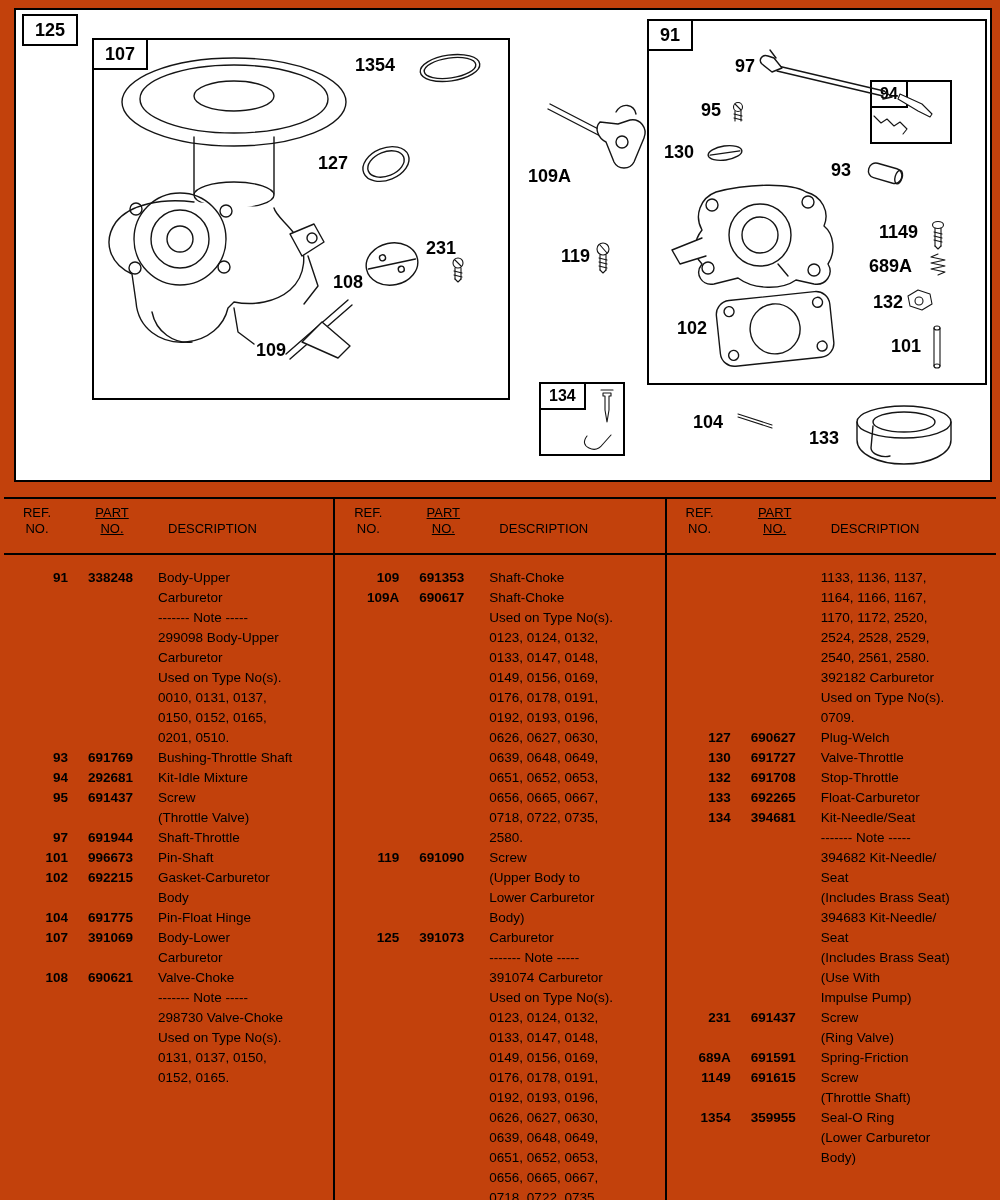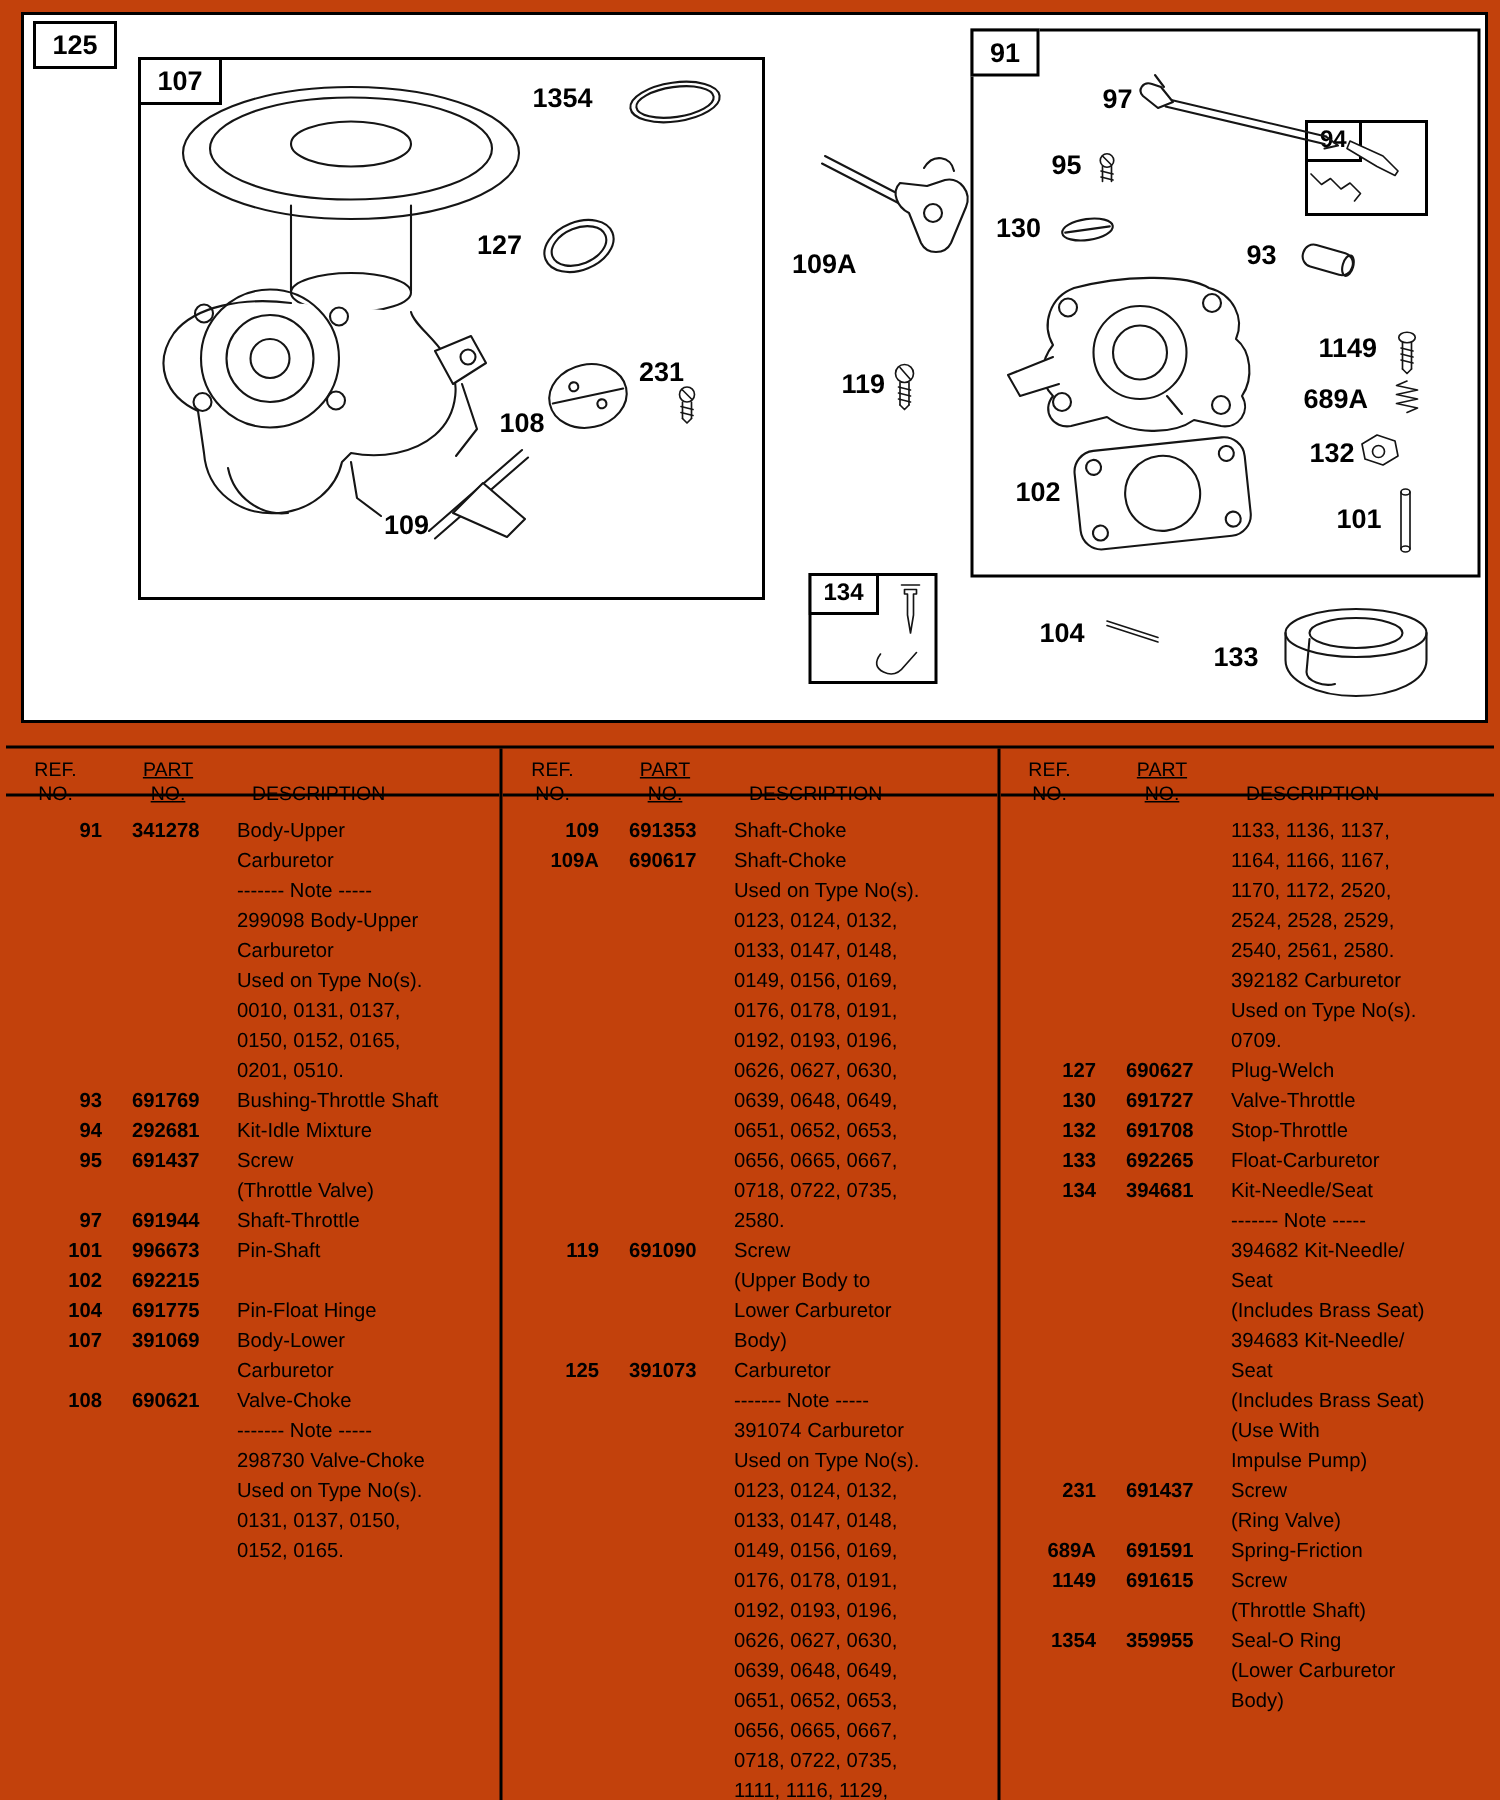--- a/index.html
+++ b/index.html
@@ -17,21 +17,21 @@
   .fig-label.small { font-size:16px; padding:4px 8px; }
   .fig-label.main { left:6px; top:4px; }
   .callout { position:absolute; font-weight:bold; font-size:18px; line-height:1; z-index:4;
              white-space:nowrap; }
 
   
   .parts-table { position:absolute; left:4px; top:497px; width:992px; height:703px;
                  border-top:2px solid #000; display:flex; }
   .tcol { flex:1 1 0; overflow:hidden; display:flex; flex-direction:column; }
   .tcol + .tcol { border-left:2px solid #000; }
-  .thead { display:flex; height:32px; padding-top:6px; border-bottom:2px solid #000;
+  .thead { display:flex; height:56px; padding-top:6px; border-bottom:2px solid #000;
            font-size:13px; line-height:16px; flex:none;justify-content:flex-end; }
   .h-ref  { width:66px; text-align:center; flex:none; }
   .h-part { width:74px; text-align:center; flex:none; padding-left:10px;text-decoration:underline; }
   .h-desc { flex:1; padding-left:24px; }
   .h-desc .sp { visibility:hidden; }
   .tbody { padding-top:13px; font-size:13.5px; line-height:20px; }
   .trow { display:flex; align-items:flex-start; }
   .c-ref  { width:64px; text-align:right; font-weight:bold; flex:none; }
   .c-part { width:76px; padding-left:20px; font-weight:bold; flex:none; }
   .c-desc { flex:1; padding-left:14px; padding-right:4px; }
@@ -256,21 +256,21 @@
           <div>NO.</div>
         </div>
         <div class="h-desc">
           <div class="sp">.</div>
           <div>DESCRIPTION</div>
         </div>
       </div>
       <div class="tbody">
           <div class="trow">
             <div class="c-ref">91</div>
-            <div class="c-part">341278</div>
+            <div class="c-part">338248</div>
             <div class="c-desc">
               <div class="dline"><span>Body-Upper</span></div>
               <div class="dline"><span>Carburetor</span></div>
               <div class="dline"><b>------- Note -----</b></div>
               <div class="dline"><b>299098</b><span> Body-Upper</span></div>
               <div class="dline"><span>Carburetor</span></div>
               <div class="dline"><span>Used on Type No(s).</span></div>
               <div class="dline"><span>0010, 0131, 0137,</span></div>
               <div class="dline"><span>0150, 0152, 0165,</span></div>
               <div class="dline"><span>0201, 0510.</span></div>
@@ -308,20 +308,24 @@
           <div class="trow">
             <div class="c-ref">101</div>
             <div class="c-part">996673</div>
             <div class="c-desc">
               <div class="dline"><span>Pin-Shaft</span></div>
             </div>
           </div>
           <div class="trow">
             <div class="c-ref">102</div>
             <div class="c-part">692215</div>
+            <div class="c-desc">
+              <div class="dline"><span>Gasket-Carburetor</span></div>
+              <div class="dline"><span>Body</span></div>
+            </div>
           </div>
           <div class="trow">
             <div class="c-ref">104</div>
             <div class="c-part">691775</div>
             <div class="c-desc">
               <div class="dline"><span>Pin-Float Hinge</span></div>
             </div>
           </div>
           <div class="trow">
             <div class="c-ref">107</div>

